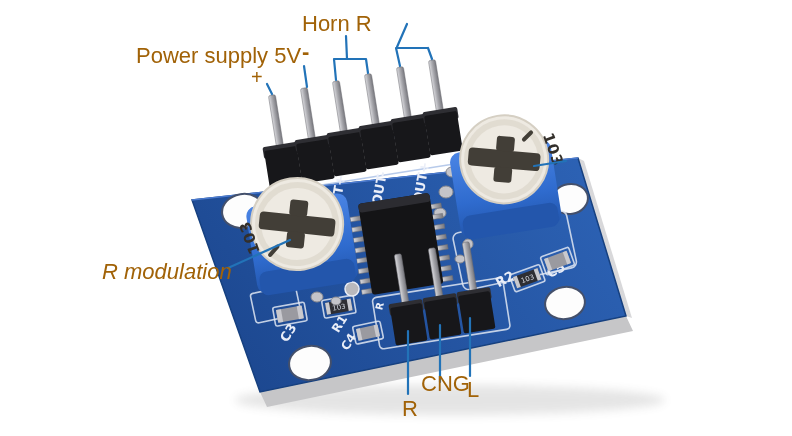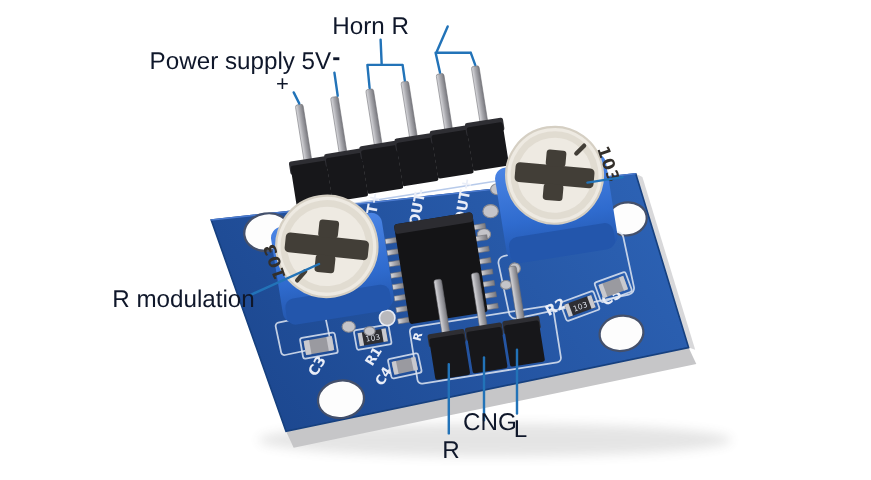--- a/index.html
+++ b/index.html
@@ -2,21 +2,21 @@
 <html><head>
 <meta charset="utf-8">
 <style>
   html,body{margin:0;padding:0;background:#ffffff;}
   .stage{
     position:relative;width:792px;height:436px;overflow:hidden;
     background:#ffffff;font-family:"Liberation Sans",sans-serif;
   }
   .stage svg{position:absolute;left:0;top:0;}
   .callout{
-    position:absolute;color:#0f172a;font-size:22px;line-height:1.1;
+    position:absolute;color:#a16207;font-size:22px;line-height:1.1;
     white-space:nowrap;letter-spacing:0;
   }
   .callout.small{font-size:20px;}
   .silk{fill:#eaeef8;font-family:"DejaVu Sans",sans-serif;font-weight:bold;}
   .leader{stroke:#2273b8;stroke-width:2.2;fill:none;stroke-linecap:round;}
   .cube{fill:#17171a;}
   .cube-top{fill:#2e2e33;}
   .pin{fill:url(#pinGrad);stroke:#6d6d73;stroke-width:.5;}
   .frame{fill:none;stroke:#dfe6f2;stroke-width:1.6;opacity:.85;}
   .blob{fill:#c4c4c9;stroke:#8a8a90;stroke-width:1;}
@@ -239,17 +239,17 @@
       <path class="leader" d="M408,331 L408,394"></path>
       <path class="leader" d="M440,325 L440,382"></path>
       <path class="leader" d="M470,318 L470,376"></path>
     </g>
   </svg>
 
   <div class="callout" style="left:136px;top:44px;text-align:center;">Power supply 5V</div>
   <div class="callout small" style="left:251px;top:66px;">+</div>
   <div class="callout" style="left:302px;top:40px;font-weight:bold;">-</div>
   <div class="callout" style="left:302px;top:12px;">Horn R</div>
-  <div class="callout" style="left:102px;top:260px;">R modulation</div>
+  <div class="callout" style="left:102px;top:260px;font-style:italic;">R modulation</div>
   <div class="callout" style="left:402px;top:397px;">R</div>
   <div class="callout" style="left:421px;top:372px;">CNG</div>
   <div class="callout" style="left:467px;top:378px;">L</div>
 </div>
 
 </body></html>

